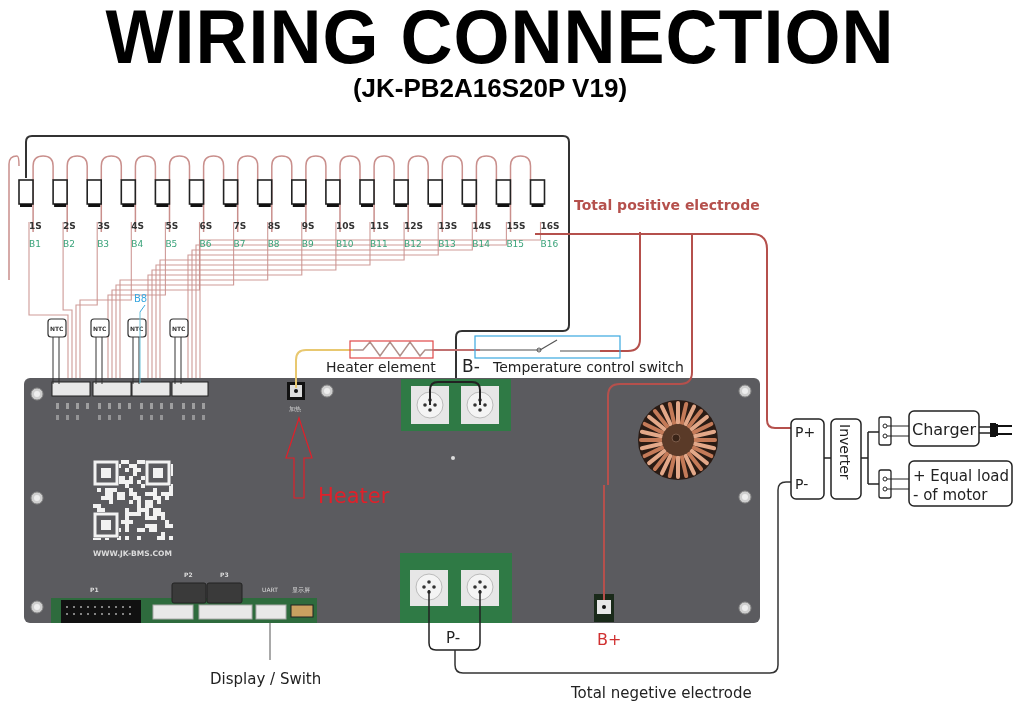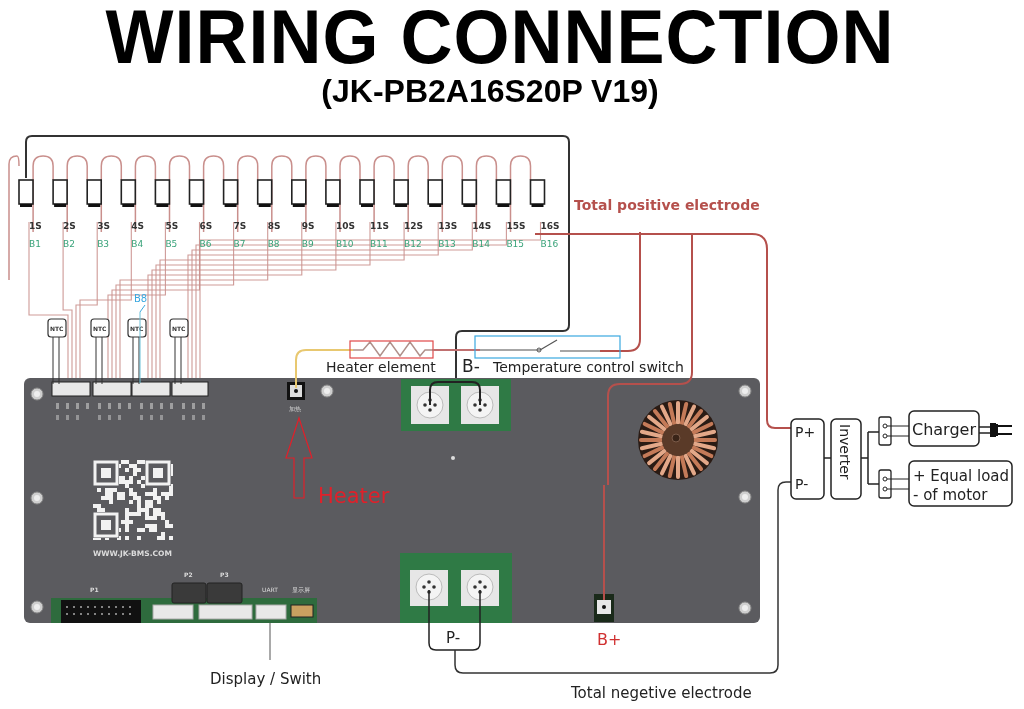--- a/index.html
+++ b/index.html
@@ -1,18 +1,18 @@
 <!DOCTYPE html>
 <html><head>
 <meta charset="utf-8">
 <style>
   html, body { margin:0; padding:0; background:#ffffff; }
   body { width:1024px; height:709px; position:relative; overflow:hidden; font-family:"Liberation Sans", sans-serif; }
   .title { position:absolute; left:0; width:1000px; top:-4px; text-align:center; font-weight:bold; font-size:72px; letter-spacing:1px; color:#000; transform:scaleY(1.05); }
-  .subtitle { position:absolute; left:0; width:980px; top:73px; text-align:center; font-weight:bold; font-size:32px; color:#000; }
+  .subtitle { position:absolute; left:0; width:980px; top:73px; text-align:center; font-weight:bold; font-size:26px; color:#000; }
   svg#diagram { position:absolute; left:0; top:0; }
   .lbl { font-family:"DejaVu Sans", sans-serif; }
 </style>
 </head>
 <body>
 
 <div class="title">WIRING CONNECTION</div>
 <div class="subtitle">(JK-PB2A16S20P V19)</div>
 
 <svg id="diagram" width="1024" height="709" viewBox="0 0 1024 709">

